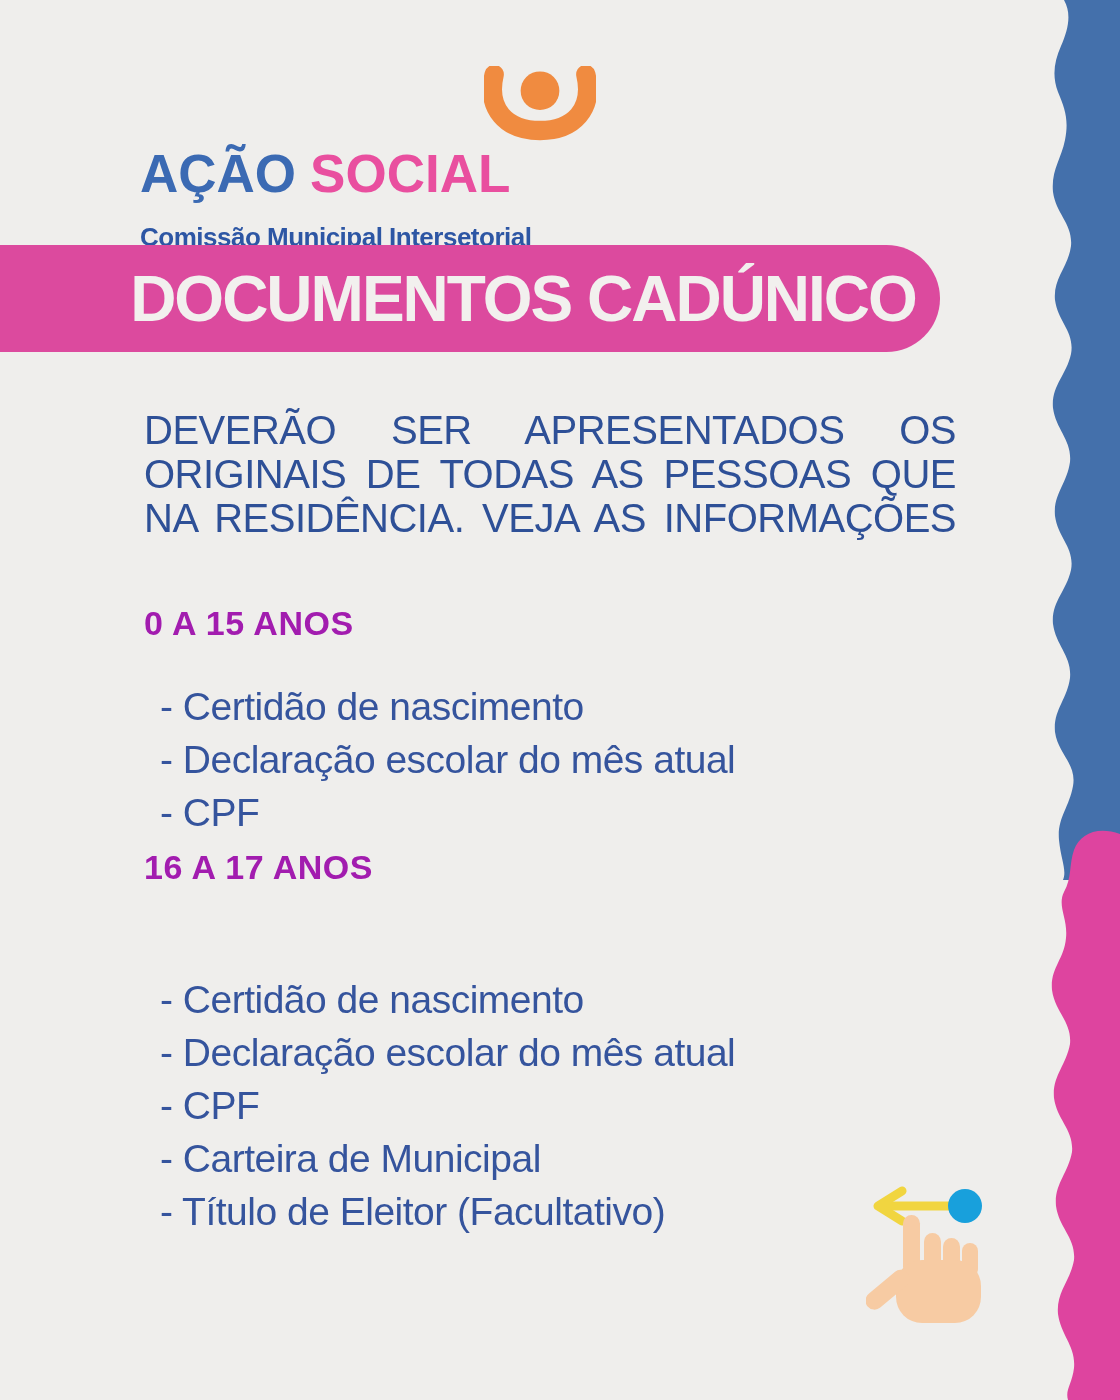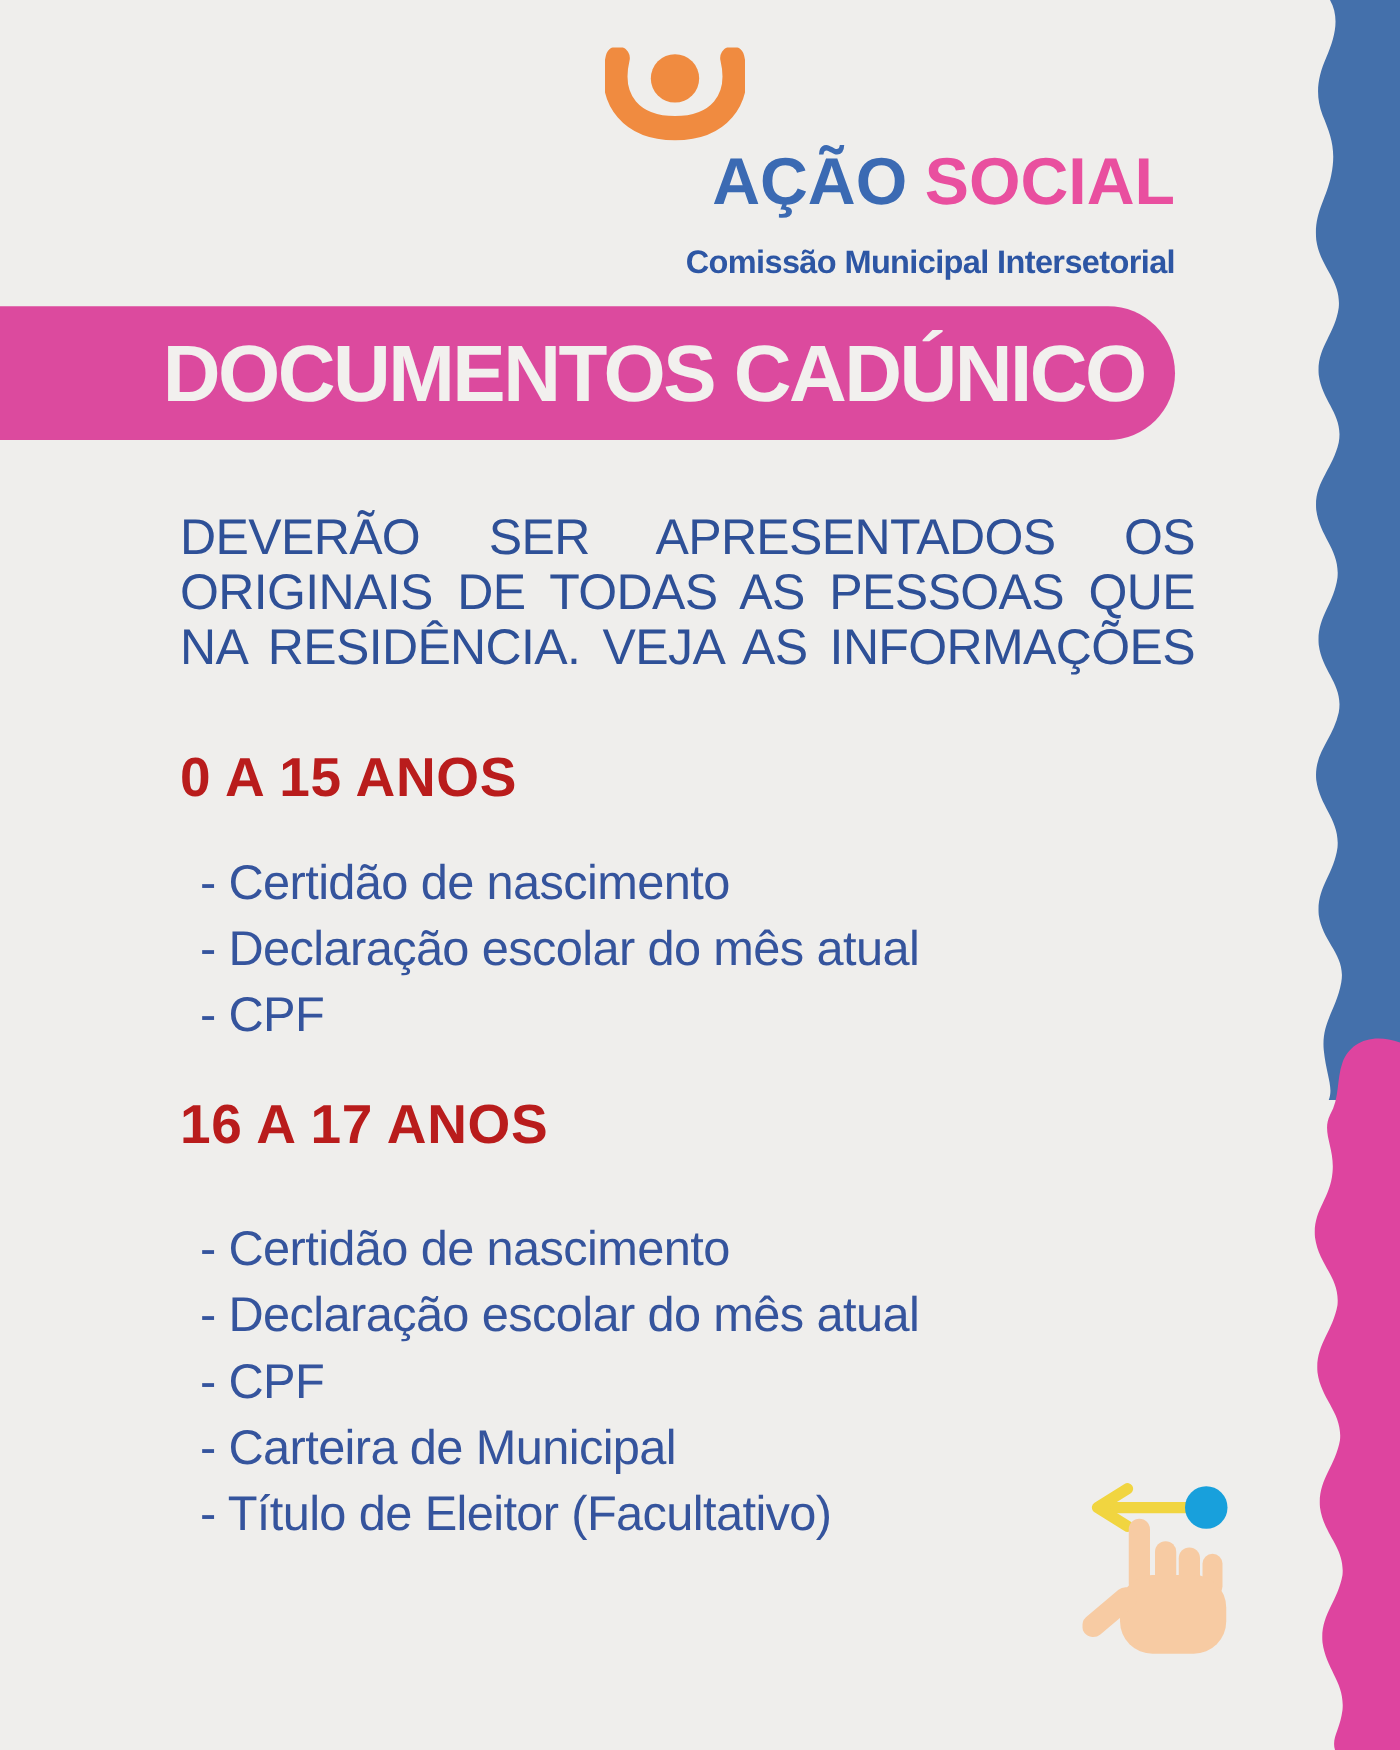--- a/index.html
+++ b/index.html
@@ -7,21 +7,21 @@
     position:relative;width:1120px;height:1400px;overflow:hidden;
     background:#efeeec;
     font-family:"Liberation Sans", sans-serif;
   }
   
   .wave{position:absolute;right:0;display:block;}
   .wave-blue{top:0;width:80px;height:880px;}
   .wave-pink{top:826px;width:85px;height:574px;}
 
   
-  .logo{position:absolute;top:38px;left:140px;width:800px;text-align:right;}
+  .logo{position:absolute;top:66px;left:140px;width:800px;text-align:left;}
   .logo-icon{display:block;margin:0 auto 2px auto;width:112px;height:78px;}
   .logo-title{font-size:53px;font-weight:bold;letter-spacing:0px;line-height:56px;}
   .logo-title .acao{color:#3b6ab3;margin-right:14px;}
   .logo-title .social{color:#e94f9f;}
   .logo-subtitle{margin-top:20px;font-size:26px;letter-spacing:-0.5px;color:#2d56a4;font-weight:bold;}
 
   
   .banner{
     position:absolute;top:245px;left:0;width:940px;height:107px;
     background:#dc4a9e;border-radius:0 54px 54px 0;
@@ -36,24 +36,24 @@
   .intro{position:absolute;top:408px;left:144px;width:812px;color:#2e5097;}
   .intro-line{
     font-size:40px;font-weight:normal;letter-spacing:-0.5px;line-height:44px;height:44px;
     text-align:justify;text-align-last:justify;overflow:hidden;
   }
   .intro-line:last-child{text-align-last:left;}
 
   
   .section-heading{
     position:absolute;left:144px;margin:0;
-    color:#b91c1c;font-size:44px;font-weight:bold;line-height:50px;letter-spacing:0.5px;white-space:nowrap;
+    color:#a21caf;font-size:34px;font-weight:bold;line-height:50px;letter-spacing:0.5px;white-space:nowrap;
   }
   .heading-1{top:598px;}
-  .heading-2{top:875px;}
+  .heading-2{top:842px;}
   .doc-list{
     position:absolute;left:144px;margin:16px;padding:0;list-style:none;
     color:#35549d;font-size:39px;line-height:53px;letter-spacing:-0.5px;
   }
   .list-1{top:664px;}
   .list-2{top:957px;}
   .doc-list li{white-space:nowrap;}
 
   
   .swipe{position:absolute;left:866px;top:1186px;width:128px;height:150px;}

